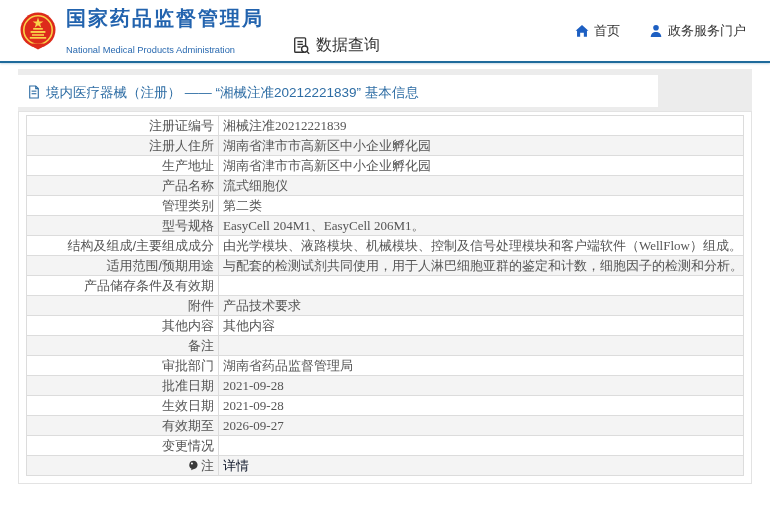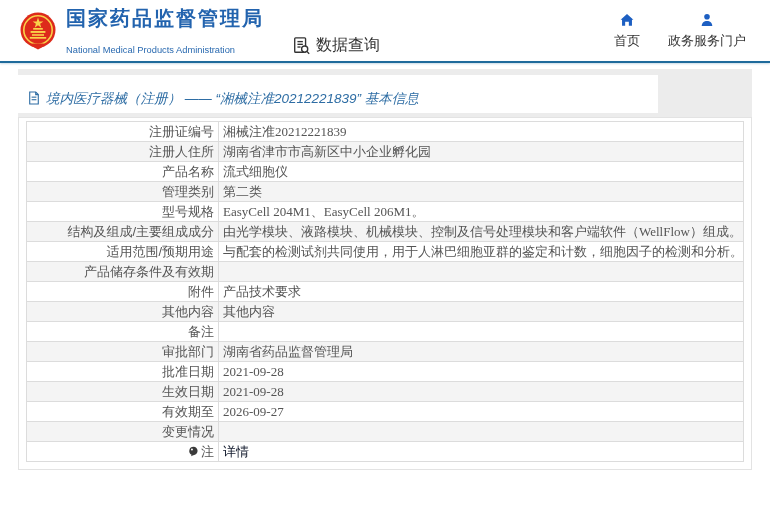--- a/index.html
+++ b/index.html
@@ -28,37 +28,37 @@
   .logo-en { font-size: 9.3px; color: #2a6ab0; margin-top: 16px; white-space: nowrap; }
 
   .dataquery {
     margin-left: 28px; display: flex; align-items: center; gap: 5px;
     font-size: 16px; color: #333; cursor: pointer; white-space: nowrap; margin-top: 29px;
   }
   .dataquery svg { display: block; }
 
   .top-nav { margin-left: auto; display: flex; gap: 28px; }
   .nav-item {
-    display: flex; flex-direction: column; align-items: center; gap: 4px;
+    display: flex; align-items: center; gap: 4px;
     font-size: 13px; color: #333; text-decoration: none; cursor: pointer;
     white-space: nowrap;
   }
   .nav-item svg { display: block; }
 
   .blue-line { height: 2px; background: #1e6a9b; box-shadow: 0 1px 2px rgba(30,106,155,.25); }
 
   
   .content-wrap { margin: 6px 18px 0 18px; background: #ececec; }
 
   .breadcrumb-box {
     width: 640px; background: #fff;
-    margin-left: 0; padding: 15px 10px 5px 10px;
+    margin-left: 0; padding: 9px 10px 5px 10px;
     position: relative; top: 6px;
     display: flex; align-items: center; gap: 6px;
-    font-size: 13.5px; color: #2e6da4; min-height: 26px; font-style: italic;
+    font-size: 13.5px; color: #2e6da4; min-height: 26px;
   }
   .breadcrumb-box svg { flex: 0 0 auto; }
 
   .table-panel {
     margin-top: 10px; background: #fff;
     border: 1px solid #e3e3e3;
     padding: 3px 7px 7px 7px;
   }
 
   table.info { border-collapse: collapse; width: 100%; font-size: 13px; table-layout: fixed; }
@@ -151,20 +151,24 @@
       <tbody id="info-rows">
           <tr>
             <td class="lbl">注册证编号</td>
             <td class="val">湘械注准20212221839</td>
           </tr>
           <tr>
             <td class="lbl">注册人住所</td>
             <td class="val">湖南省津市市高新区中小企业孵化园</td>
           </tr>
           <tr>
+            <td class="lbl">生产地址</td>
+            <td class="val">湖南省津市市高新区中小企业孵化园</td>
+          </tr>
+          <tr>
             <td class="lbl">产品名称</td>
             <td class="val">流式细胞仪</td>
           </tr>
           <tr>
             <td class="lbl">管理类别</td>
             <td class="val">第二类</td>
           </tr>
           <tr>
             <td class="lbl">型号规格</td>
             <td class="val">EasyCell 204M1、EasyCell 206M1。</td>

